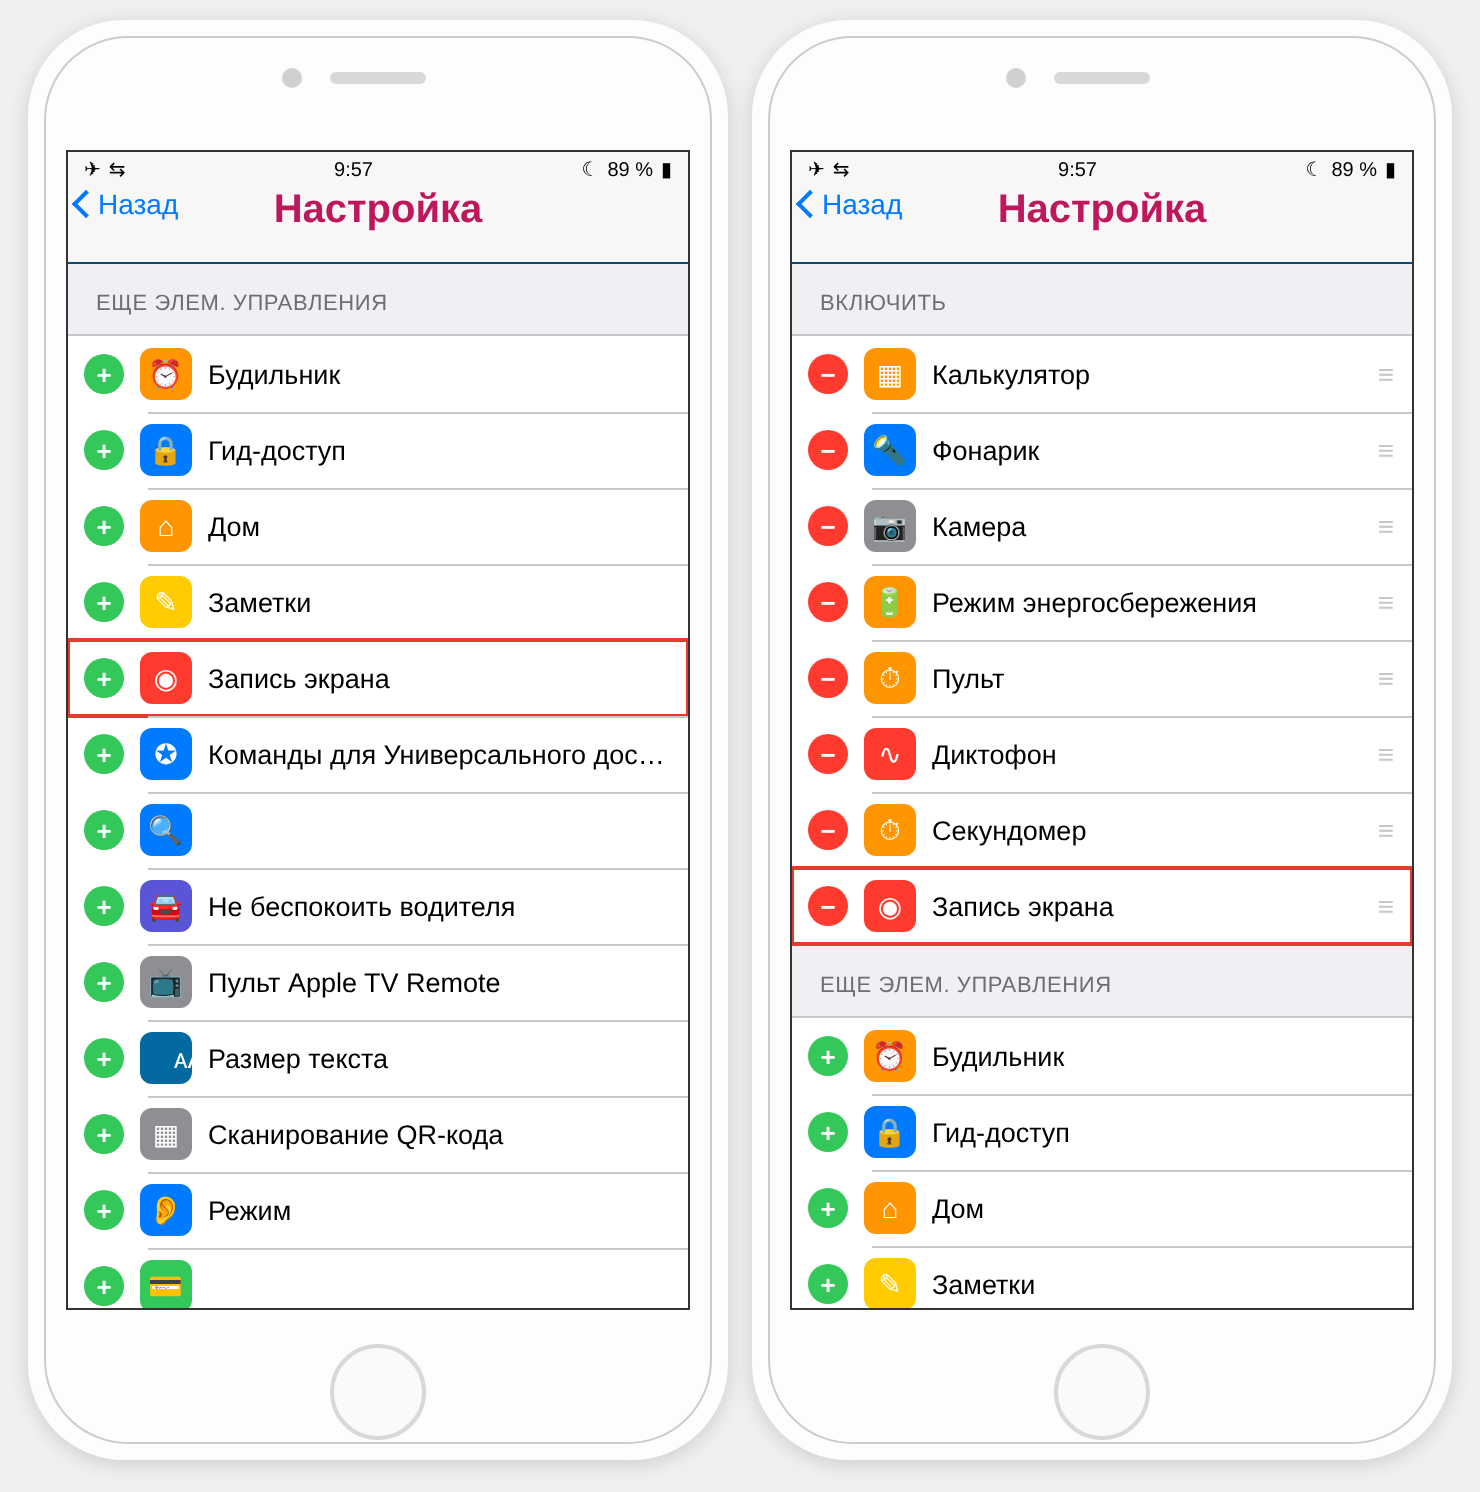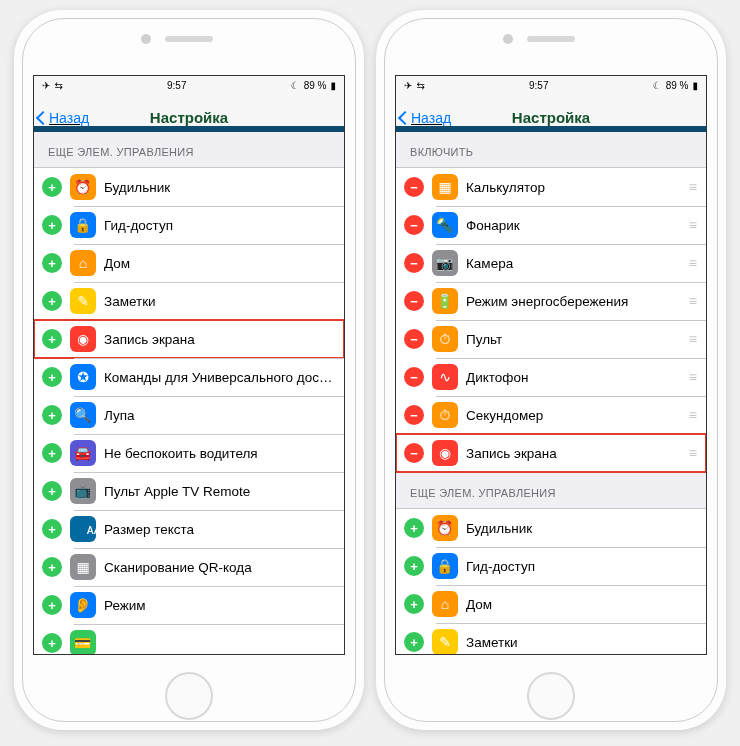--- a/index.html
+++ b/index.html
@@ -76,41 +76,40 @@
     align-items: center;
     padding: 0 8px;
     font-size: 10px;
     background: #f7f7f8;
     color: #000;
   }
   .status-left, .status-right { display: flex; align-items: center; gap: 4px; }
   .nav-bar {
     height: 38px;
     background: #f7f7f8;
-    border-bottom: 6px solid #0c4a6e;
-    display: flex;
-    align-items: flex-end;
+    border-bottom: 1px solid #0c4a6e;
+    display: flex;
+    align-items: flex-start;
     position: relative;
     padding: 0 4px;
-    text-decoration: underline;
   }
   .back-btn {
     display: flex;
     align-items: center;
     color: #007aff;
     font-size: 14px;
     gap: 1px;
   }
   .nav-title {
     position: absolute;
     left: 0; right: 0;
     text-align: center;
-    font-size: 15px;
+    font-size: 20px;
     font-weight: 600;
-    color: #14532d;
+    color: #be185d;
     pointer-events: none;
   }
   .content { flex: 1; overflow-y: auto; }
   .section-header {
     font-size: 11px;
     color: #6d6d72;
     padding: 14px 14px 9px 14px;
     text-transform: uppercase;
     letter-spacing: 0.3px;
   }
@@ -245,21 +244,20 @@
               <div class="row-label">Запись экрана</div>
             </div>
             <div class="row">
               <div class="action-btn add">+</div>
               <div class="app-icon" style="background: rgb(0, 122, 255);">✪</div>
               <div class="row-label">Команды для Универсального дост…</div>
             </div>
             <div class="row">
               <div class="action-btn add">+</div>
               <div class="app-icon" style="background: rgb(0, 122, 255);">🔍</div>
-              <div class="row-label">Лупа</div>
             </div>
             <div class="row">
               <div class="action-btn add">+</div>
               <div class="app-icon" style="background: rgb(88, 86, 214);">🚘</div>
               <div class="row-label">Не беспокоить водителя</div>
             </div>
             <div class="row">
               <div class="action-btn add">+</div>
               <div class="app-icon" style="background: rgb(142, 142, 147);">📺</div>
               <div class="row-label">Пульт Apple TV Remote</div>

